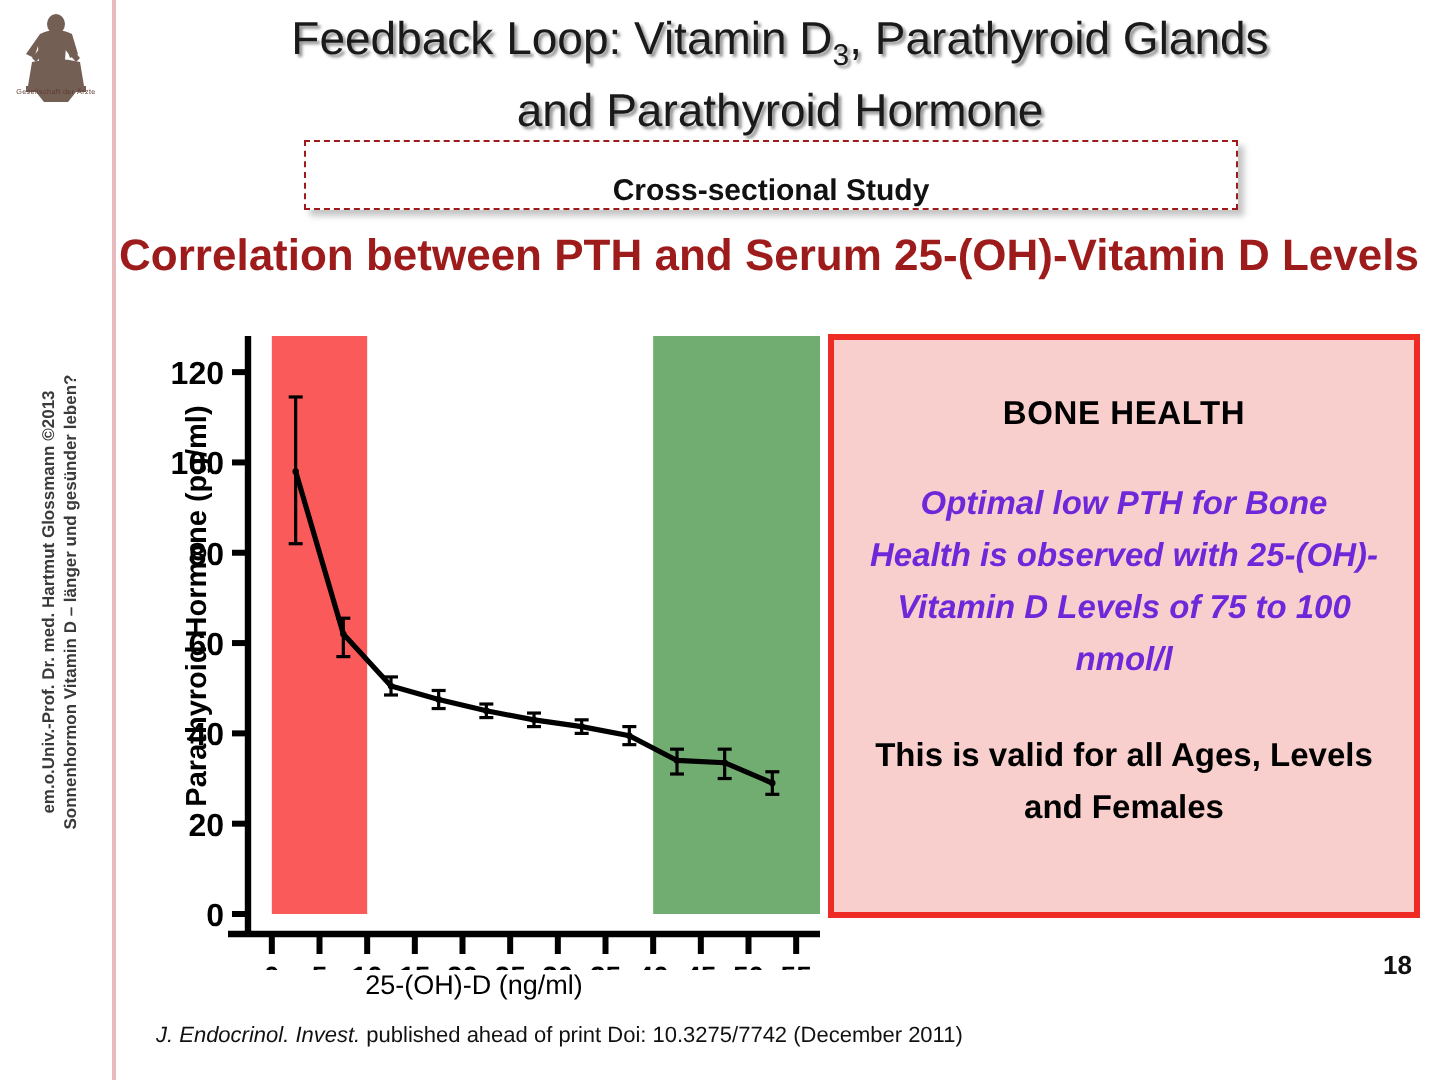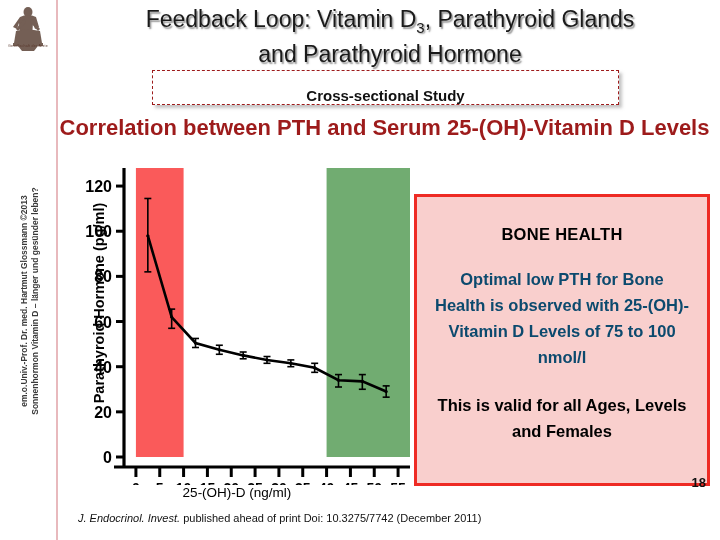--- a/index.html
+++ b/index.html
@@ -140,35 +140,35 @@
   
   #bone-panel {
     position: absolute;
     left: 414px; top: 167px;
     width: 296px; height: 292px;
     background: #f9cfcd;
     border: 3px solid #ee2b24;
     box-sizing: border-box;
     padding: 14px 16px 10px 16px;
     text-align: center;
-    margin-top: 27px;
   }
   #bone-heading {
     font-size: 16.5px;
     font-weight: bold;
     color: #000;
     margin: 14px 0 22px 0;
     letter-spacing: .3px;
   }
   #bone-body {
     font-size: 16.5px;
     font-weight: bold;
-    color: #0c4a6e;
+    color: #6d28d9;
     line-height: 26px;
     margin-bottom: 22px;
+    font-style: italic;
   }
   #bone-note {
     font-size: 16.5px;
     font-weight: bold;
     color: #000;
     line-height: 26px;
   }
 
   
   #citation {

